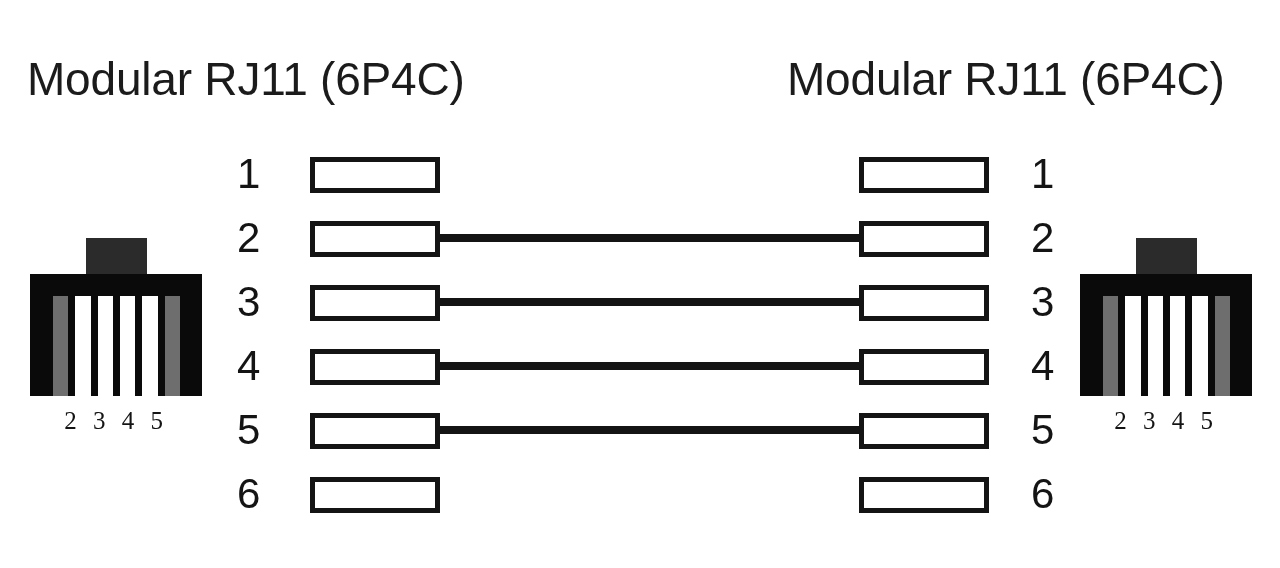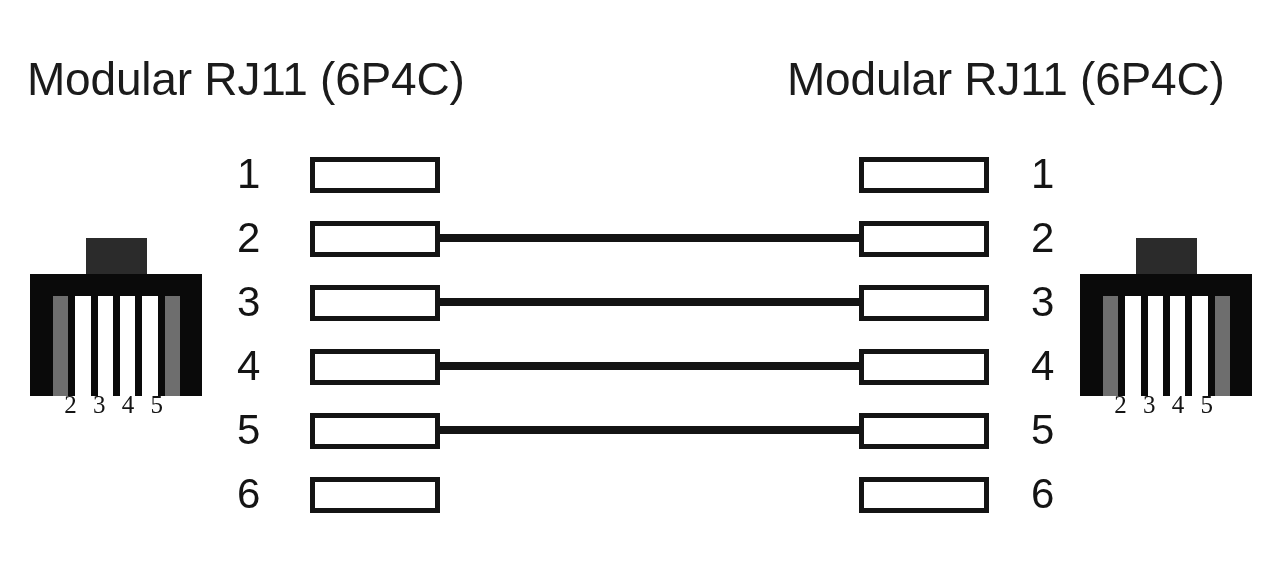--- a/index.html
+++ b/index.html
@@ -132,21 +132,21 @@
   .connector-pin {
     flex: 1 1 0;
     height: 100%;
   }
   .connector-pin.used   { background: #ffffff; }
   .connector-pin.unused { background: #6e6e6e; }
 
   .connector-labels {
     position: absolute;
     left: 8px;
-    top: 152px;
+    top: 168px;
     width: 172px;
     text-align: center;
     font-size: 25px;
     line-height: 30px;
     letter-spacing: 5px;
     color: #141414;
     font-family: "Liberation Serif", "DejaVu Serif", serif;
     white-space: nowrap;
   }
 </style>

